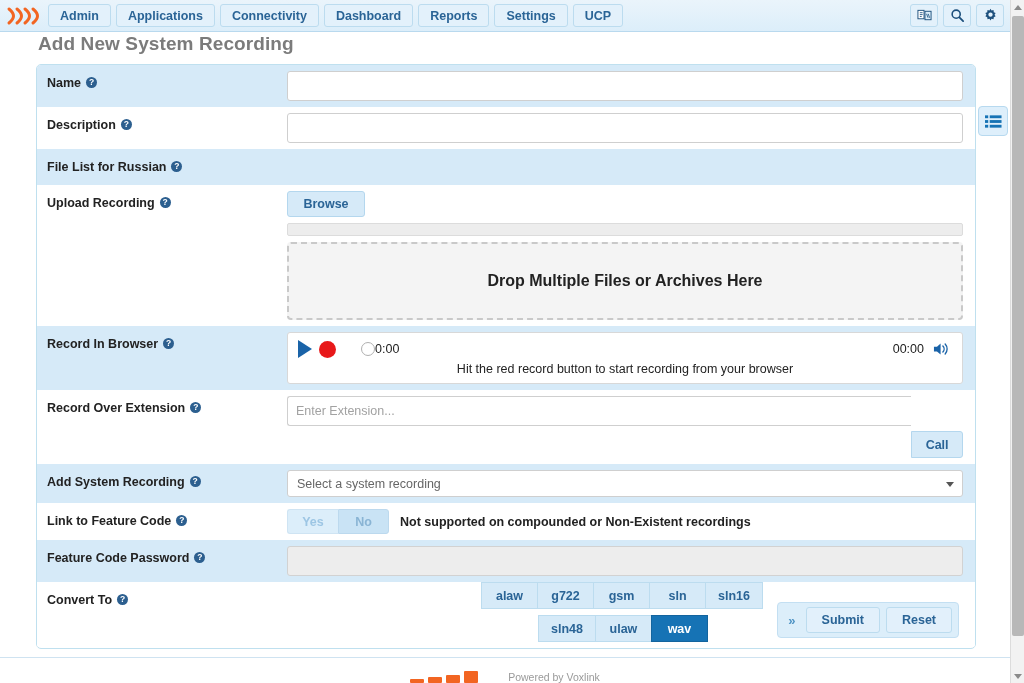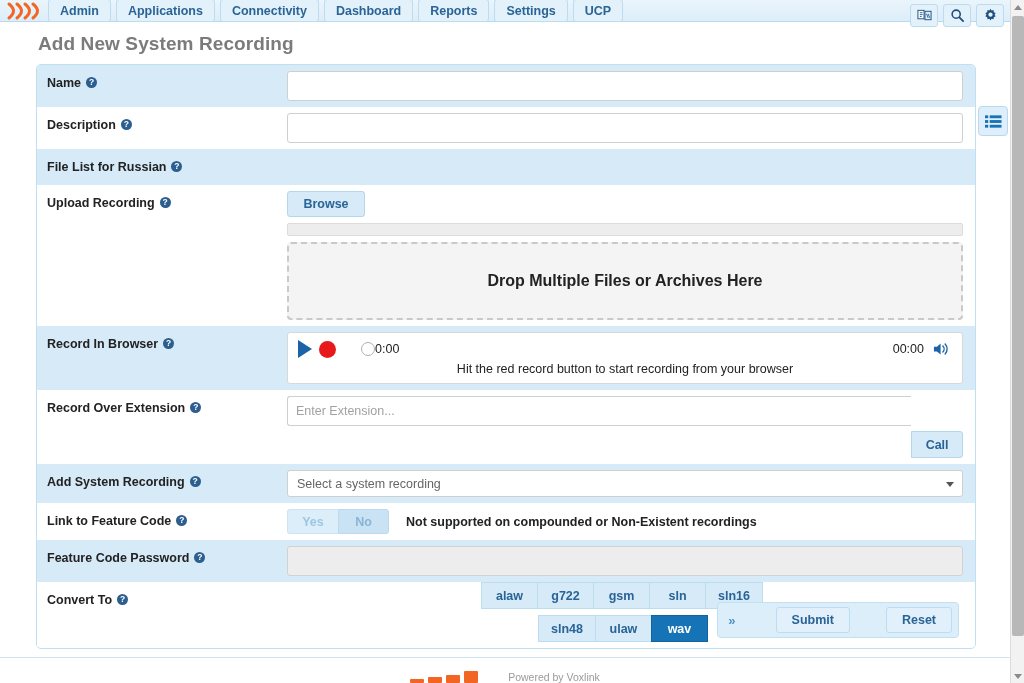--- a/index.html
+++ b/index.html
@@ -15,21 +15,21 @@
   #page {
     position: relative;
     width: 1024px; height: 683px;
     overflow: hidden;
     background: #ffffff;
   }
 
   
   .topbar {
     position: absolute; top: 0; left: 0;
-    width: 1010px; height: 22px;
+    width: 1010px; height: 32px;
     background: linear-gradient(#eaf4fb, #dceefa);
     border-bottom: 1px solid #b9d9ee;
     display: flex; align-items: center;
   }
   .logo {
     width: 44px; height: 30px;
     display: flex; align-items: center; justify-content: center;
     padding-left: 4px;
   }
   .logo svg { display: block; }
@@ -271,21 +271,21 @@
     border: 1px solid #cfe4f3;
     border-right: none;
     border-radius: 3px 0 0 3px;
   }
   .toggle .tg.no {
     background: #c9e3f5; color: #89b4d4;
     border: 1px solid #bcd9ee;
     border-radius: 0 3px 3px 0;
   }
   .toggle-note {
-    margin-left: 17px;
+    margin-left: 11px;
     font-size: 12.5px; font-weight: bold; color: #222;
   }
 
   
   .convert-wrap {
     display: flex; flex-wrap: wrap;
     justify-content: flex-start;
     width: 100%;
     padding-left: 194px;
   }
@@ -321,21 +321,20 @@
     padding: 0 4px; cursor: pointer;
   }
   .sbtn {
     height: 26px; padding: 0 15px;
     display: flex; align-items: center; justify-content: center;
     background: #e2f0fb;
     border: 1px solid #bcdcef;
     border-radius: 3px;
     color: #2a6496; font-size: 12.5px; font-weight: bold;
     cursor: pointer;
-    margin-left: 30px;
   }
 
   
   .sidetab {
     position: absolute;
     right: 16px; top: 106px;
     width: 30px; height: 30px;
     background: #deeffb;
     border: 1px solid #b7d9ef;
     border-radius: 4px;

